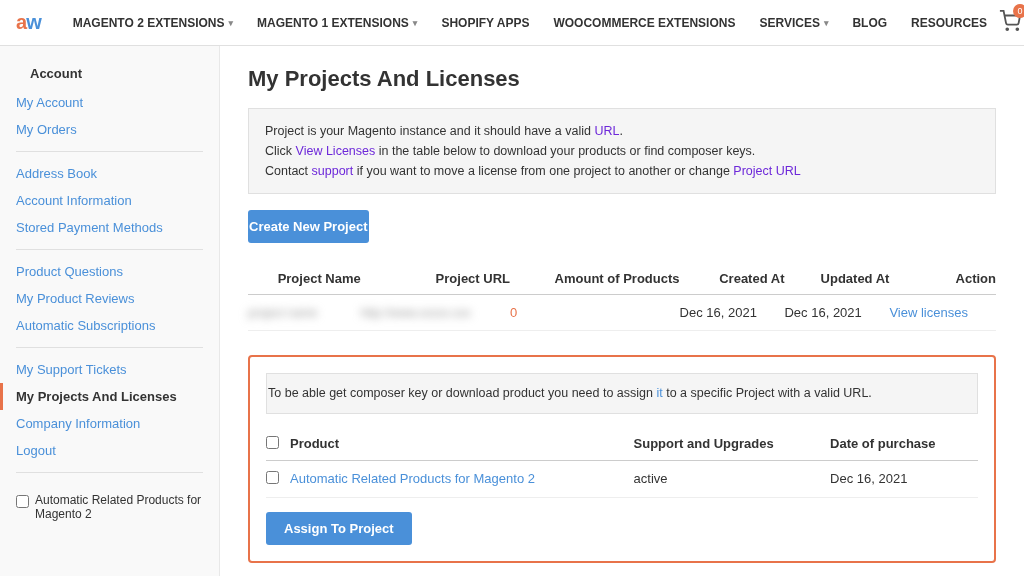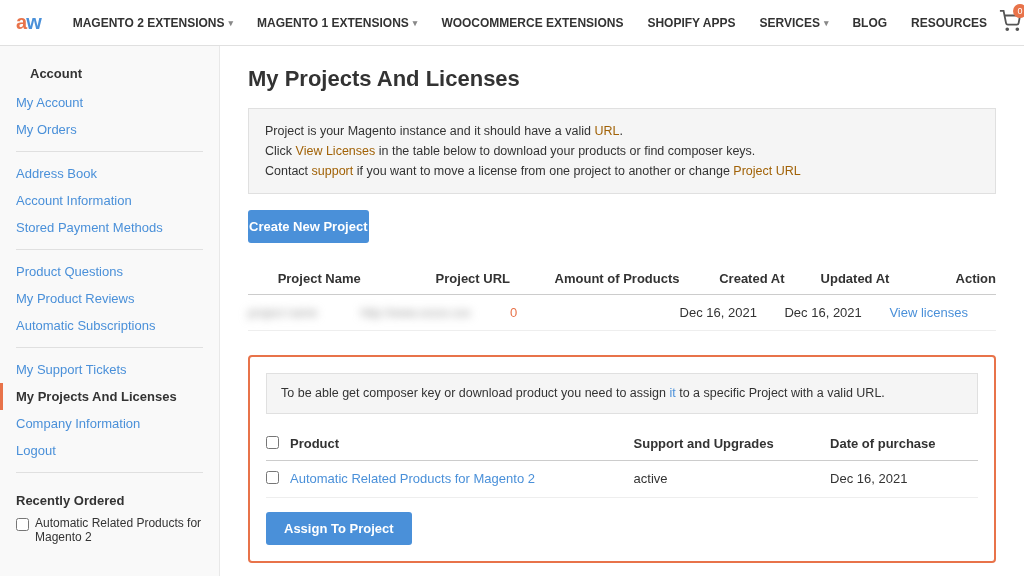--- a/index.html
+++ b/index.html
@@ -144,21 +144,21 @@
     
     .info-box {
       background: #f5f5f5;
       border: 1px solid #e0e0e0;
       padding: 12px 16px;
       margin-bottom: 16px;
       font-size: 12.5px;
       line-height: 1.6;
     }
     .info-box a, .info-box span.link {
-      color: #a16207;
+      color: #6d28d9;
       text-decoration: none;
       cursor: pointer;
     }
 
     
     .btn-create-project {
       background: #4a90d9;
       color: #fff;
       border: none;
       padding: 9px 1px;
@@ -207,21 +207,21 @@
       font-size: 16px;
       font-weight: 700;
       color: #333;
       margin-bottom: 12px;
       padding-bottom: 10px;
       border-bottom: 1px solid #eee;
     }
     .info-box-assign {
       background: #f5f5f5;
       border: 1px solid #e0e0e0;
-      padding: 10px 14px;
+      padding: 10px 1px;
       font-size: 12.5px;
       margin-bottom: 14px;
       line-height: 1.5;
     }
     .info-box-assign span.link {
       color: #4a90d9;
       cursor: pointer;
     }
 
     
@@ -270,24 +270,24 @@
   <div class="nav-items">
     <div class="nav-item">
       <span>MAGENTO 2 EXTENSIONS</span>
       <span class="nav-chevron">▾</span>
     </div>
     <div class="nav-item">
       <span>MAGENTO 1 EXTENSIONS</span>
       <span class="nav-chevron">▾</span>
     </div>
     <div class="nav-item">
+      <span>SHOPIFY APPS</span>
+    </div>
+    <div class="nav-item">
       <span>WOOCOMMERCE EXTENSIONS</span>
-    </div>
-    <div class="nav-item">
-      <span>SHOPIFY APPS</span>
     </div>
     <div class="nav-item">
       <span>SERVICES</span>
       <span class="nav-chevron">▾</span>
     </div>
     <div class="nav-item">
       <span>BLOG</span>
     </div>
     <div class="nav-item">
       <span>RESOURCES</span>
@@ -328,21 +328,20 @@
     <div class="sidebar-divider"></div>
 
     <div class="sidebar-item">My Support Tickets</div>
     <div class="sidebar-item active">My Projects And Licenses</div>
     <div class="sidebar-item">Company Information</div>
     <div class="sidebar-item">Logout</div>
 
     <div class="sidebar-divider"></div>
 
     <div class="sidebar-recently-ordered">
-      <div class="sidebar-recently-title">Recently Ordered</div>
       <div class="sidebar-recently-item">
         <input type="checkbox" style="">
         <span>Automatic Related Products for Magento 2</span>
       </div>
 
     </div>
   </aside>
 
   <main class="main-content">
     <h1 class="page-title">My Projects And Licenses</h1>

